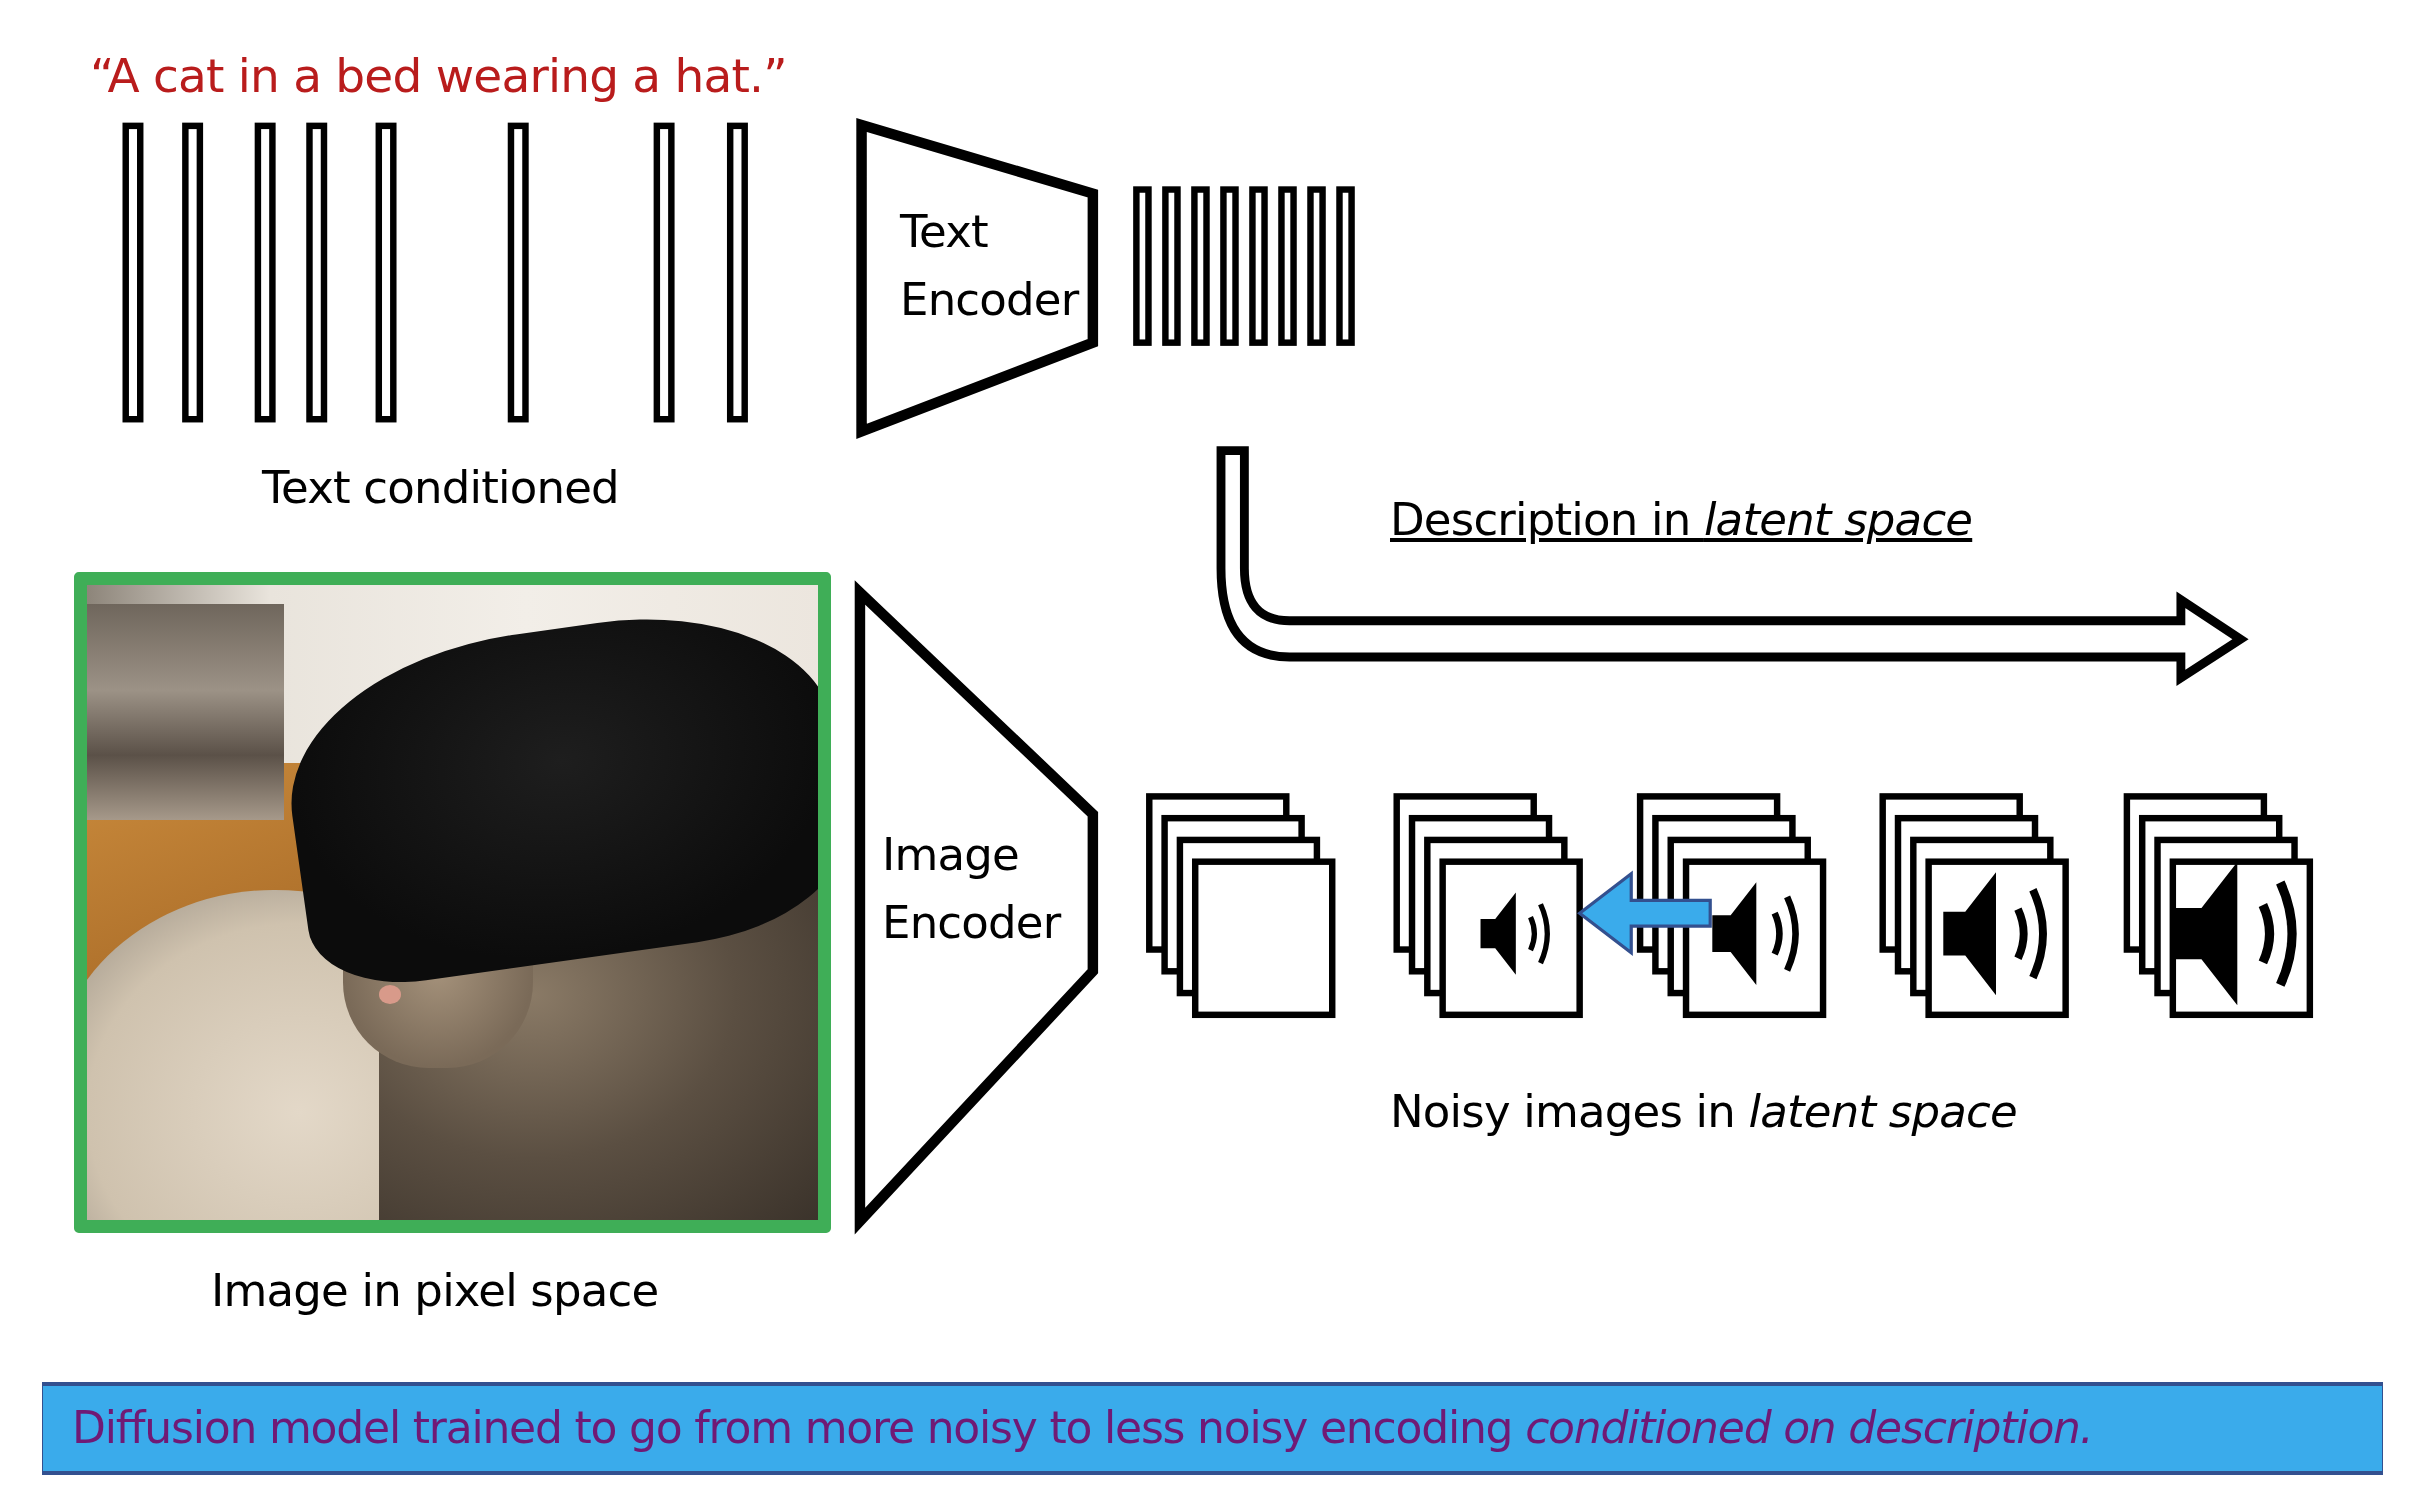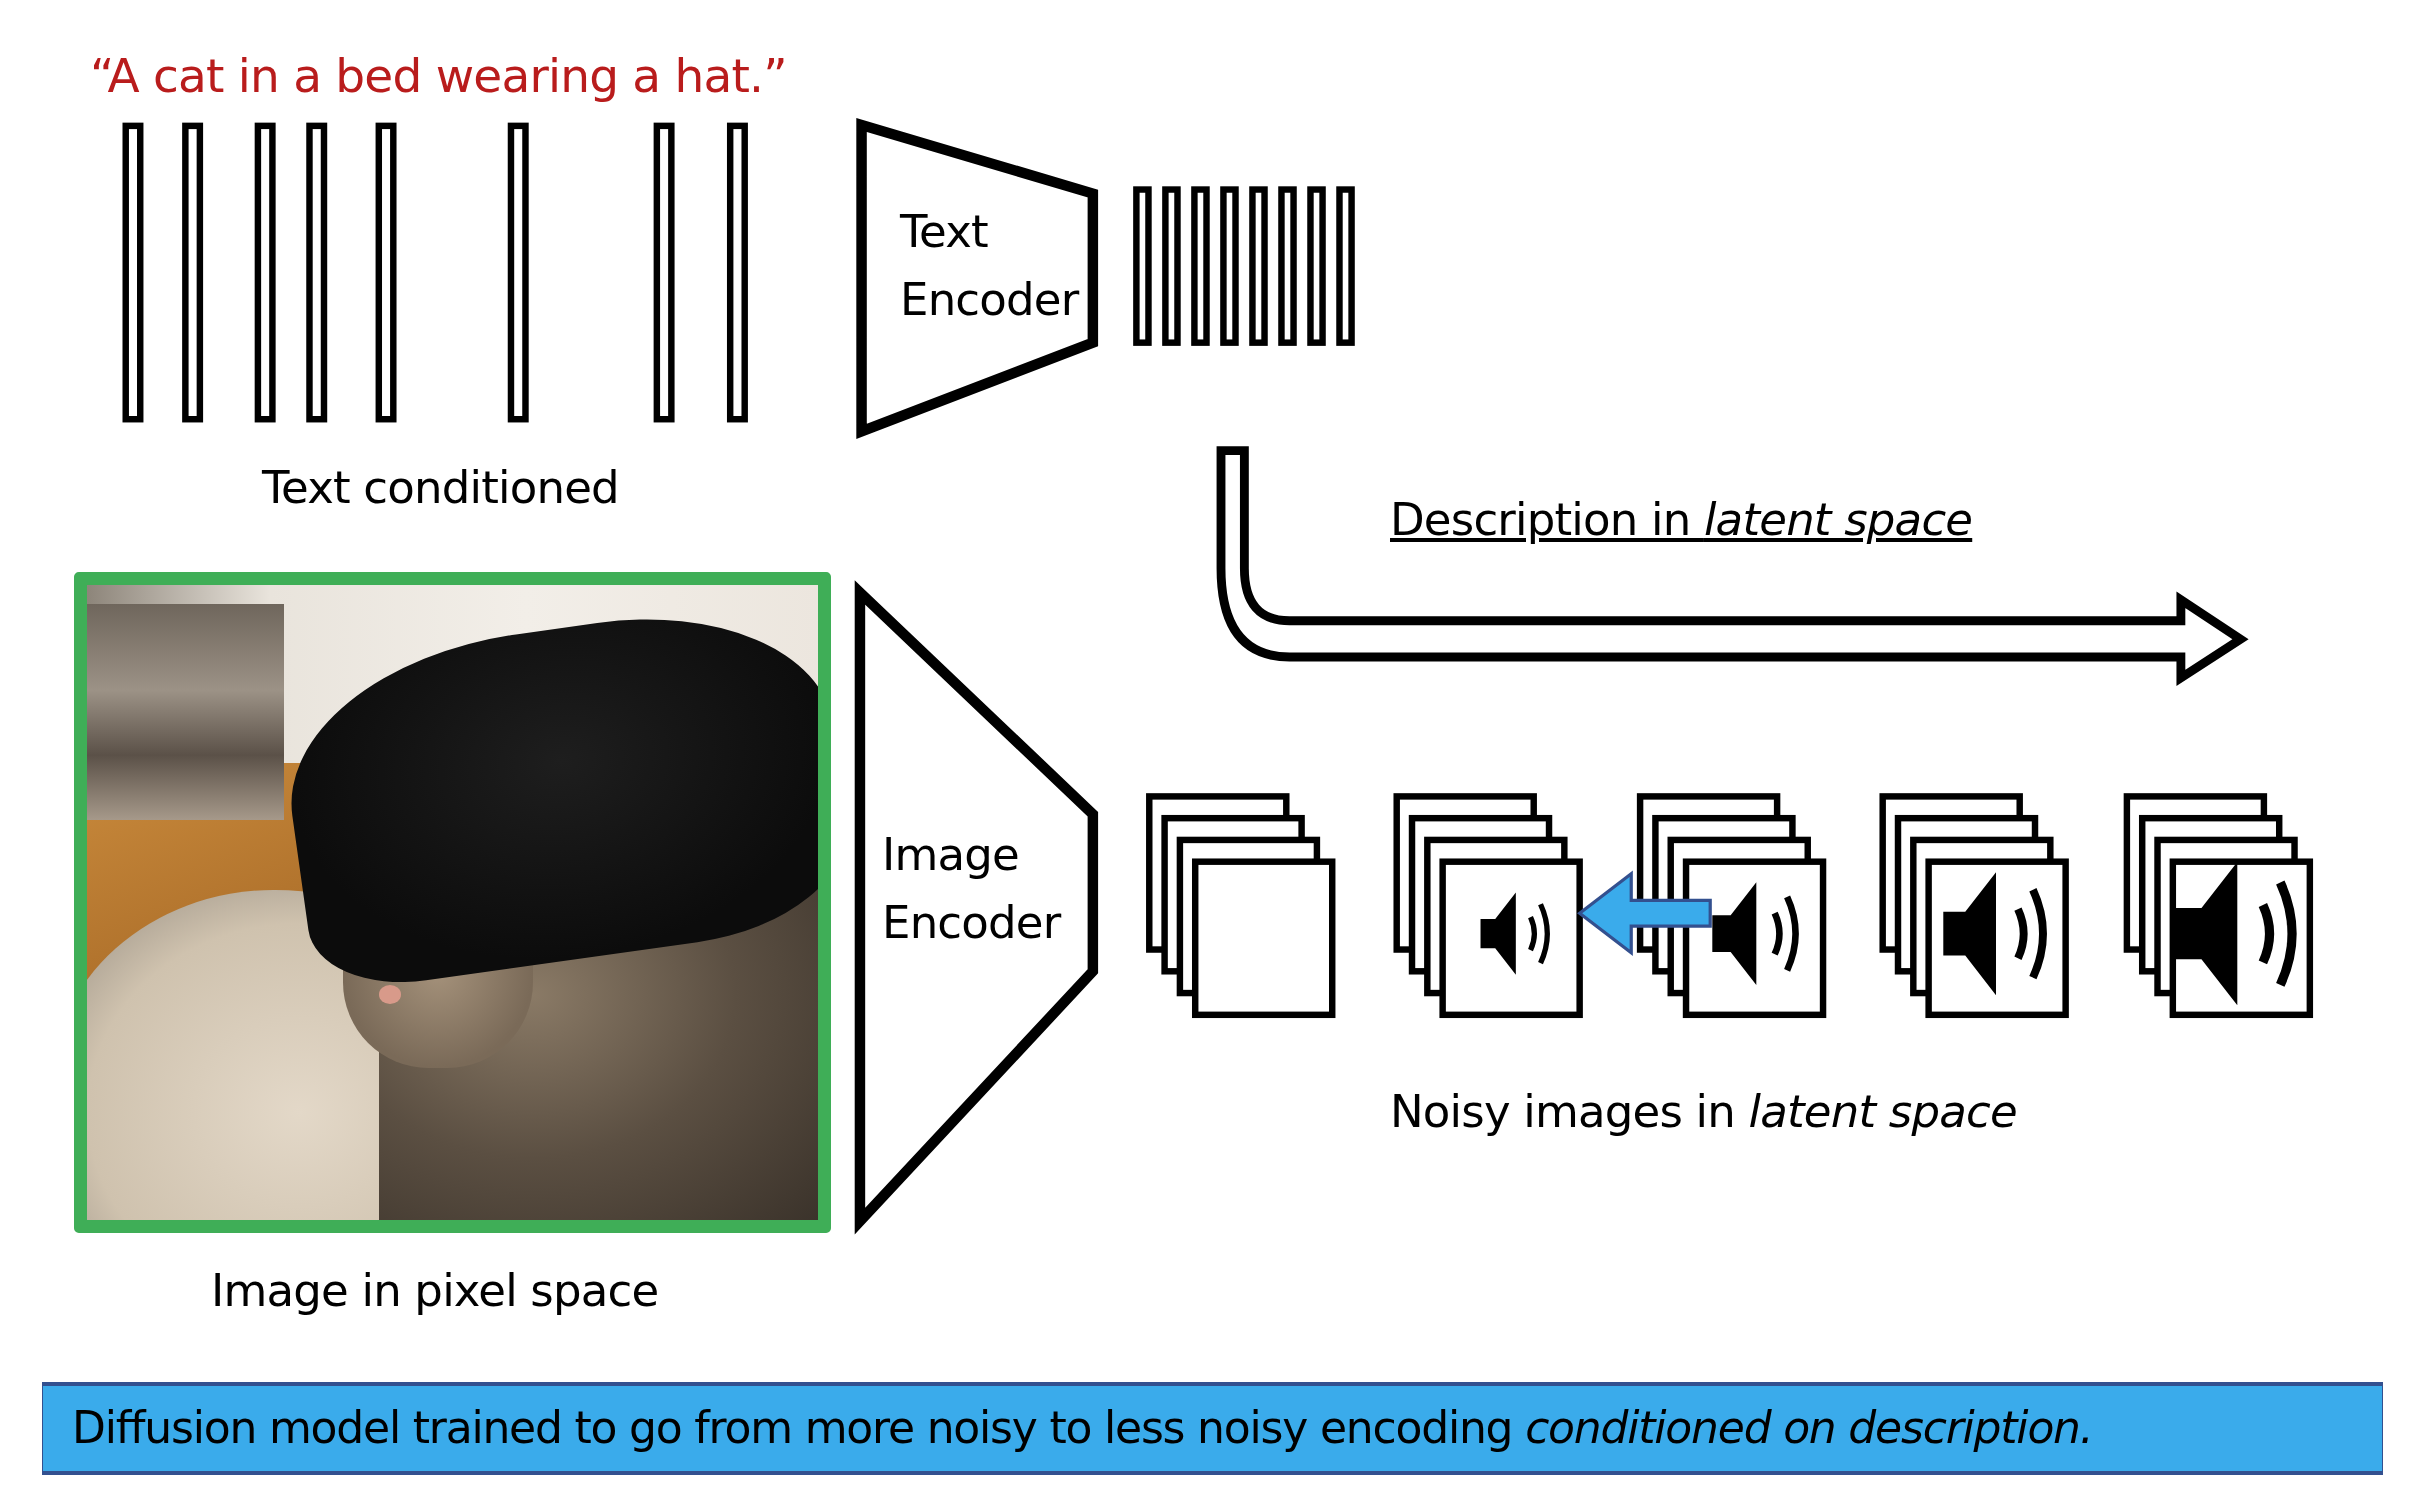--- a/index.html
+++ b/index.html
@@ -33,21 +33,21 @@
   .photo .eye { position: absolute; width: 5%; height: 6%; border-radius: 50%;
            background: radial-gradient(circle, #2a2a22 20%, #8a9a7a 40%, #5a6a4a 80%); }
   .photo .nose { position: absolute; left: 40%; top: 63%; width: 3%; height: 3%;
            background: #d89a8a; border-radius: 50%; }
   .photo .hat { position: absolute; left: 28%; top: 7%; width: 75%; height: 52%;
            background: radial-gradient(ellipse at 50% 40%, #1e1e1e 0%, #0c0c0c 70%);
            border-radius: 45% 40% 30% 20%; transform: rotate(-8deg); }
   .banner { position: absolute; left: 42px; top: 1382px; width: 2341px; height: 93px;
             background: #3aabeb; box-sizing: border-box; border-top: 4.8px solid #33508f;
             border-bottom: 4.8px solid #33508f; border-left: 1.6px solid #33508f; border-right: 1.6px solid #33508f;
-            color: #000000; font-family: "DejaVu Sans", "Liberation Sans", sans-serif;
+            color: #701a75; font-family: "DejaVu Sans", "Liberation Sans", sans-serif;
             font-size: 44px; line-height: 83px; padding-left: 29px; white-space: nowrap; letter-spacing: -1.2px; }
   .banner i { font-style: italic; }
 </style>
 </head>
 <body>
 
 <svg class="diagram" width="2413" height="1509" viewBox="0 0 2994 1872">
 
   <g id="token-bars">
       <rect x="156" y="156" width="18" height="364" fill="#fff" stroke="#000" stroke-width="8"></rect>

